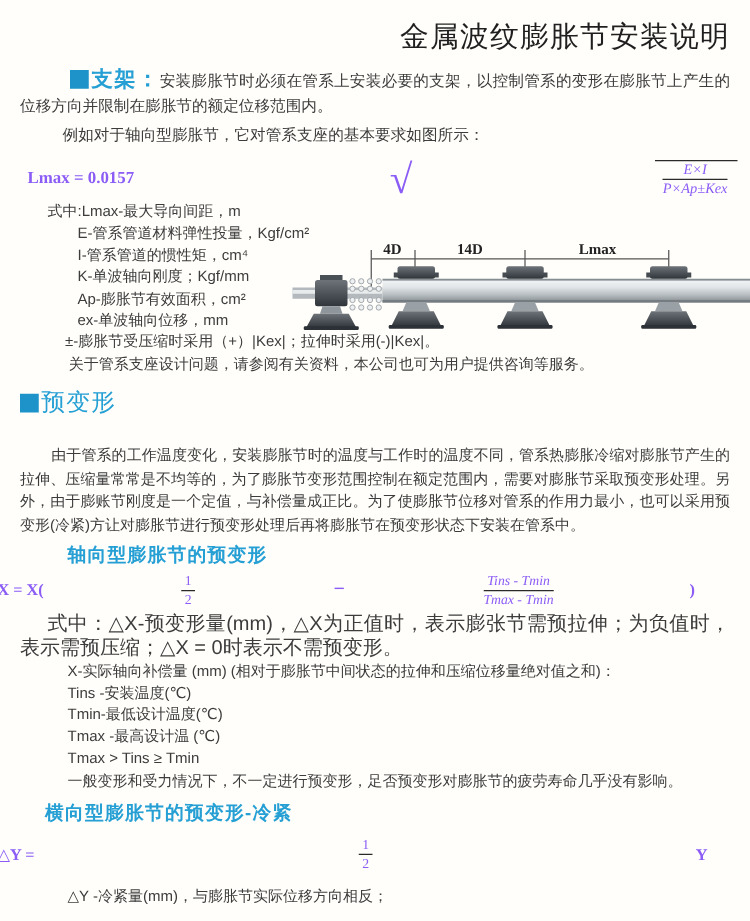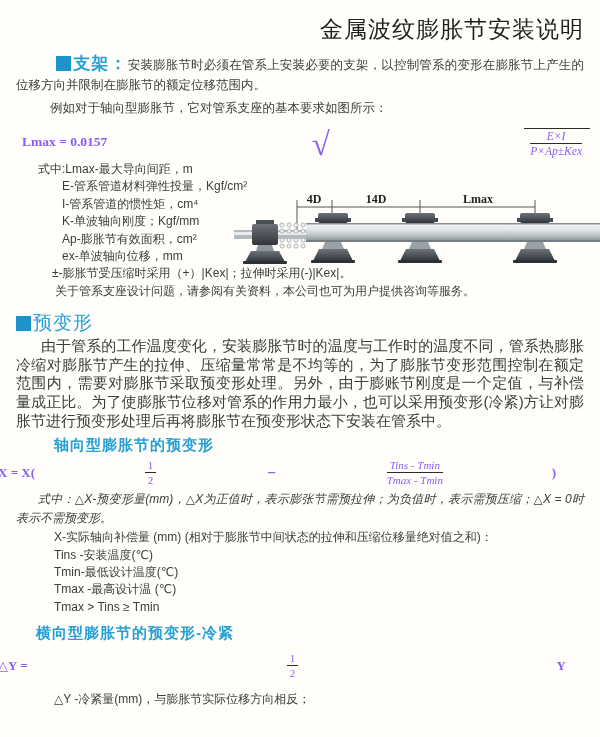--- a/index.html
+++ b/index.html
@@ -43,33 +43,33 @@
   .def-wrap{position:relative;margin-top:4px;}
   ul.defs{list-style:none;margin:0;padding:0;font-size:12px;}
   ul.defs li{line-height:17.4px;padding-left:22px;}
   ul.defs li.sub{padding-left:46px;}
   ul.defs li.pm{padding-left:36px;}
   ul.defs li.about{padding-left:39px;}
 
   .diagram{position:absolute;left:214px;top:26px;}
 
   .sec2-head{margin:12px 0 0;font-size:19px;line-height:22px;font-weight:400;letter-spacing:1px;}
-  .body4{font-size:15px;line-height:18.6px;text-align:justify;text-indent:25px;margin-top:3px;}
+  .body4{font-size:12px;line-height:18.6px;text-align:justify;text-indent:25px;margin-top:21px;}
 
   .sub-head{margin:5px 0 0 38px;font-size:15px;line-height:20px;font-weight:700;letter-spacing:1px;color:#259fd4;}
   .sub-head.lat{margin-left:20px;margin-top:7px;}
 
   .f2{margin:4px auto 4px;transform:translateX(-28px);}
   .f2 .lhs,.f2 .close{font-weight:700;font-size:13px;}
   .f2 .minus{margin:0 5px;font-weight:700;}
   .f2 .frac{font-size:11px;}
   .f2 .lhs{margin-right:4px;}
   .f2 .close{margin-left:3px;}
 
-  .explain{font-size:12px;line-height:19px;text-indent:22px;text-align:justify;margin-top:2px;font-style:italic;}
+  .explain{font-size:16px;line-height:19px;text-indent:22px;text-align:justify;margin-top:2px;}
   ul.axitems{list-style:none;margin:1px 0 0;padding:0;font-size:12px;}
   ul.axitems li{line-height:17.4px;padding-left:38px;}
   .gen-note{font-size:12px;line-height:17.4px;text-indent:38px;margin-top:1px;}
 
   .f3{margin:9px auto 4px;transform:translateX(-18px);}
   .f3 .lhs,.f3 .rhs{font-weight:700;font-size:13px;}
   .f3 .lhs{margin-right:5px;}
   .f3 .rhs{margin-left:4px;}
   .f3 .frac{font-size:11px;}
 
@@ -218,20 +218,21 @@
   <p class="explain">式中：△X-预变形量(mm)，△X为正值时，表示膨张节需预拉伸；为负值时，表示需预压缩；△X = 0时表示不需预变形。</p>
 
   <ul class="axitems">
     <li>X-实际轴向补偿量 (mm) (相对于膨胀节中间状态的拉伸和压缩位移量绝对值之和)：</li>
     <li>Tins -安装温度(℃)</li>
     <li>Tmin-最低设计温度(℃)</li>
     <li>Tmax -最高设计温 (℃)</li>
     <li>Tmax &gt; Tins ≥ Tmin</li>
   </ul>
 
+  <p class="gen-note">一般变形和受力情况下，不一定进行预变形，足否预变形对膨胀节的疲劳寿命几乎没有影响。</p>
 
   <h3 class="sub-head lat">横向型膨胀节的预变形-冷紧</h3>
 
   <div class="formula f3">
     <span class="lhs">△Y =</span>
     <span class="frac">
       <span class="fnum">1</span>
       <span class="fden">2</span>
     </span>
     <span class="rhs">Y</span>

